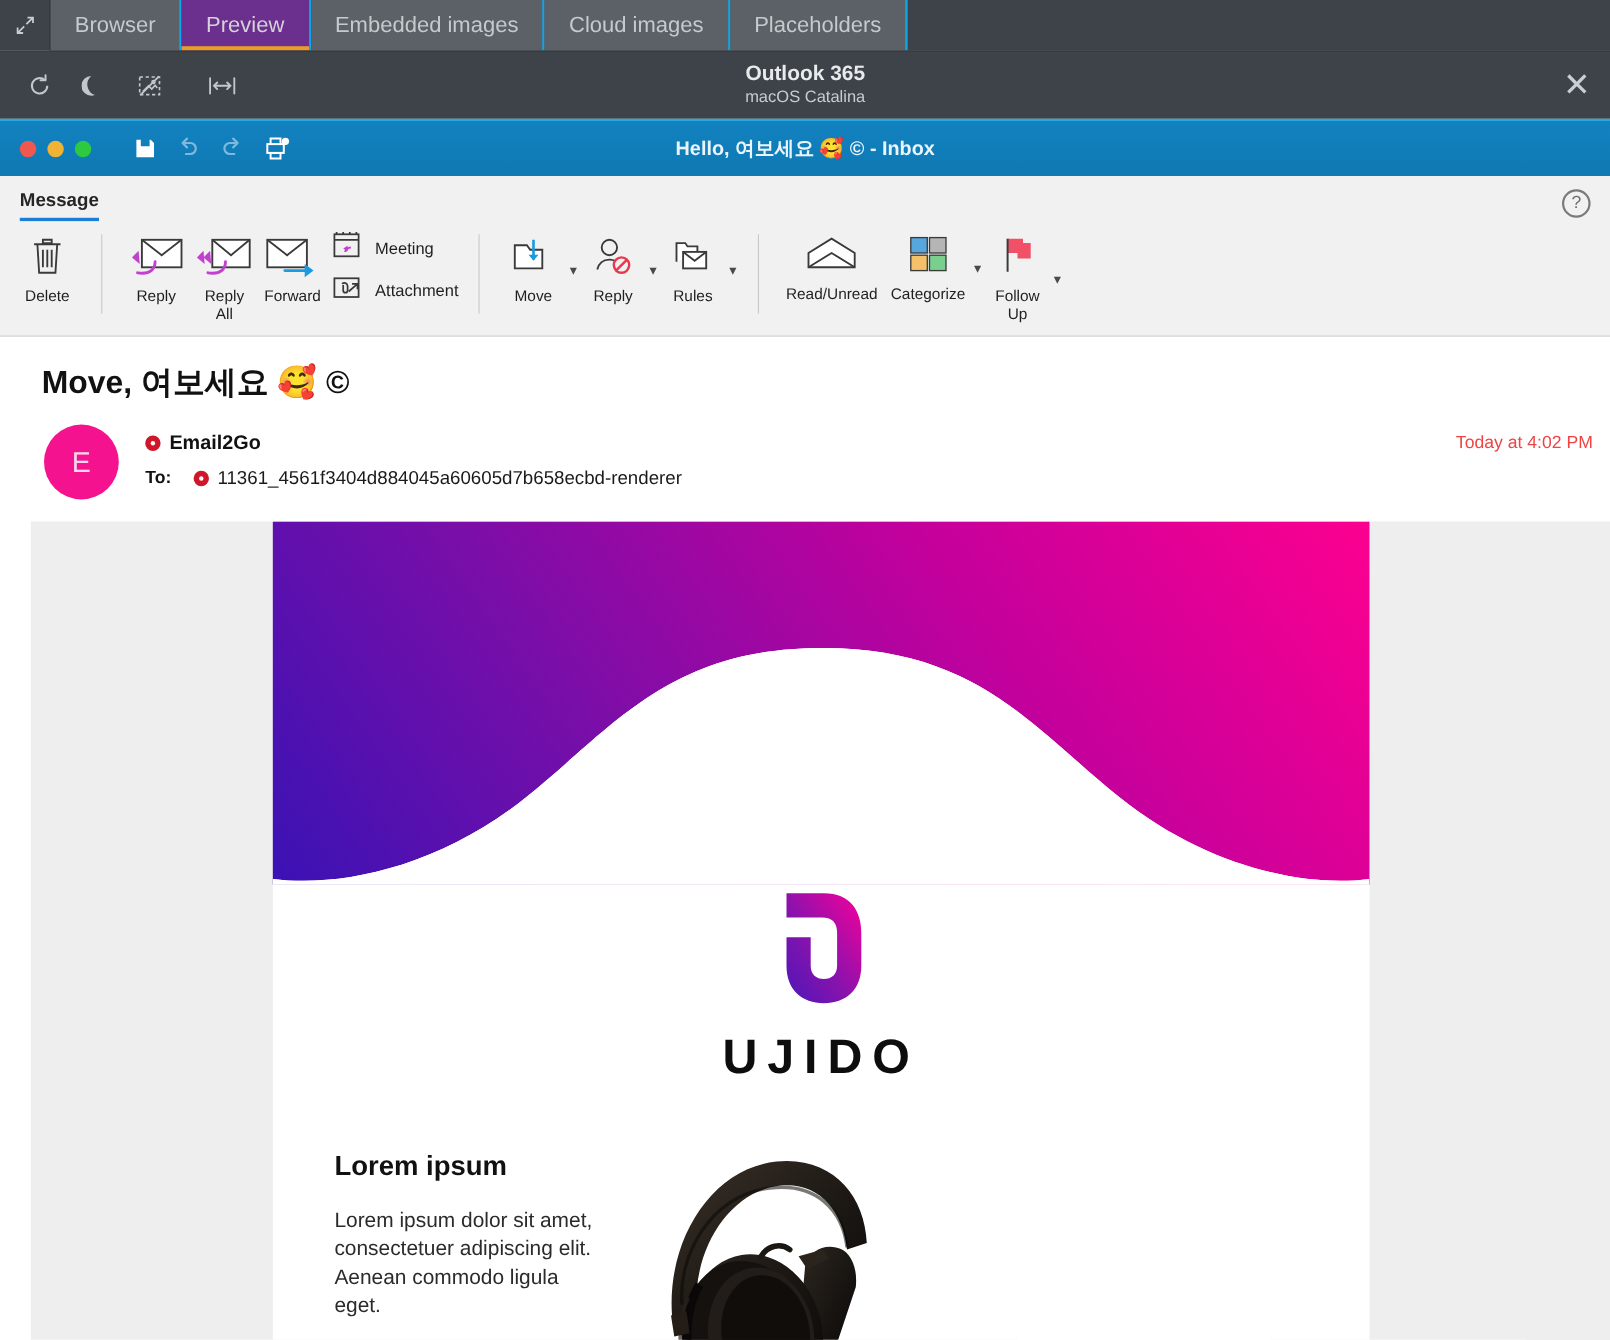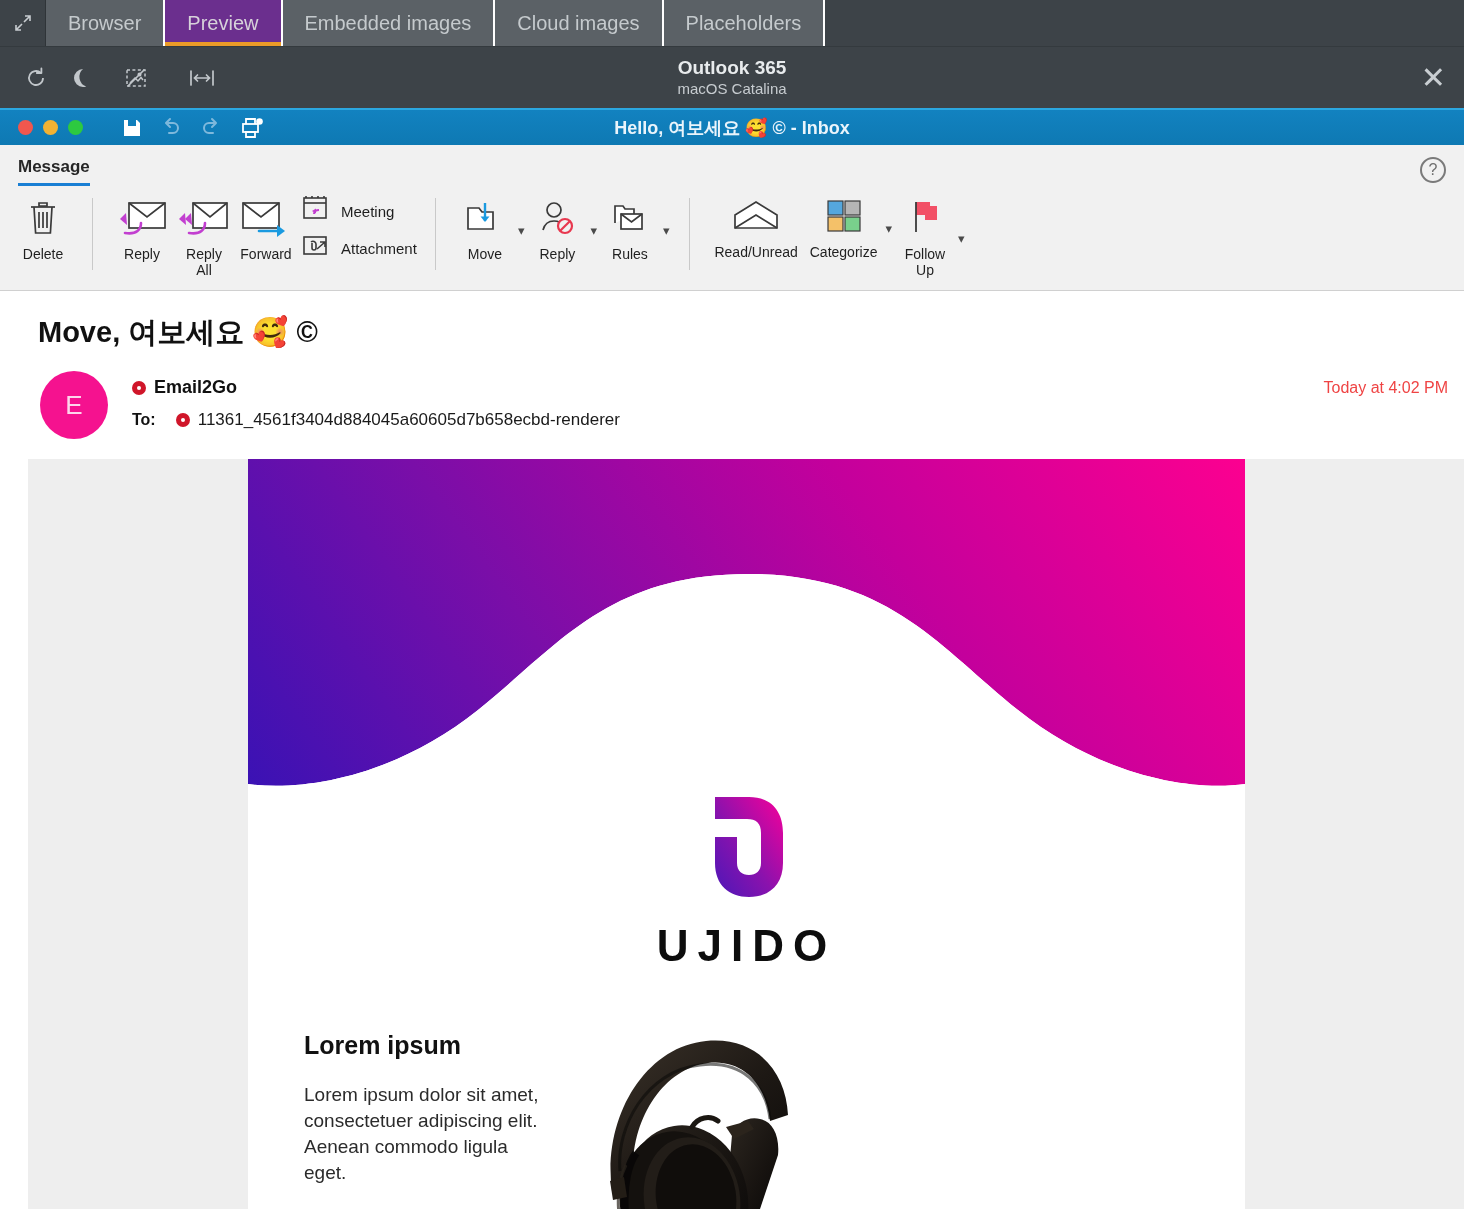--- a/index.html
+++ b/index.html
@@ -24,21 +24,21 @@
     cursor: pointer;
     border-right: 1px solid #2f3438;
   }
   .expand-btn svg { display:block; }
   .tab {
     display: flex; align-items: center;
     padding: 0 22px;
     color: #c5cacd;
     font-size: 20px;
     background: #5b6166;
-    border-right: 2px solid #ffffff;
+    border-right: 2px solid #0ea5e9;
     cursor: pointer;
     position: relative;
     white-space: nowrap;
   }
   .tab.active {
     background: #6b2f8e;
     color: #d7d2da;
   }
   .tab.active::after {
     content: "";
@@ -81,21 +81,21 @@
   .subbar-close {
     margin-left: auto; margin-right: 18px;
     color: #c9ced2; font-size: 30px; line-height: 1;
     cursor: pointer; font-weight: 300;
     z-index: 2;
   }
 
   
   .macwin { background: #ffffff; }
   .titlebar {
-    height: 37px;
+    height: 52px;
     background: linear-gradient(to bottom, #1282c0 0%, #0e79b3 100%);
     display: flex; align-items: center;
     position: relative;
     border-top: 2px solid #2ba7e0;
   }
   .traffic { display: flex; gap: 10px; padding-left: 18px; align-items: center; }
   .dot { width: 15px; height: 15px; border-radius: 50%; cursor: pointer; }
   .dot.red { background: #f0574e; }
   .dot.yellow { background: #f2b233; }
   .dot.green { background: #2dc940; }

